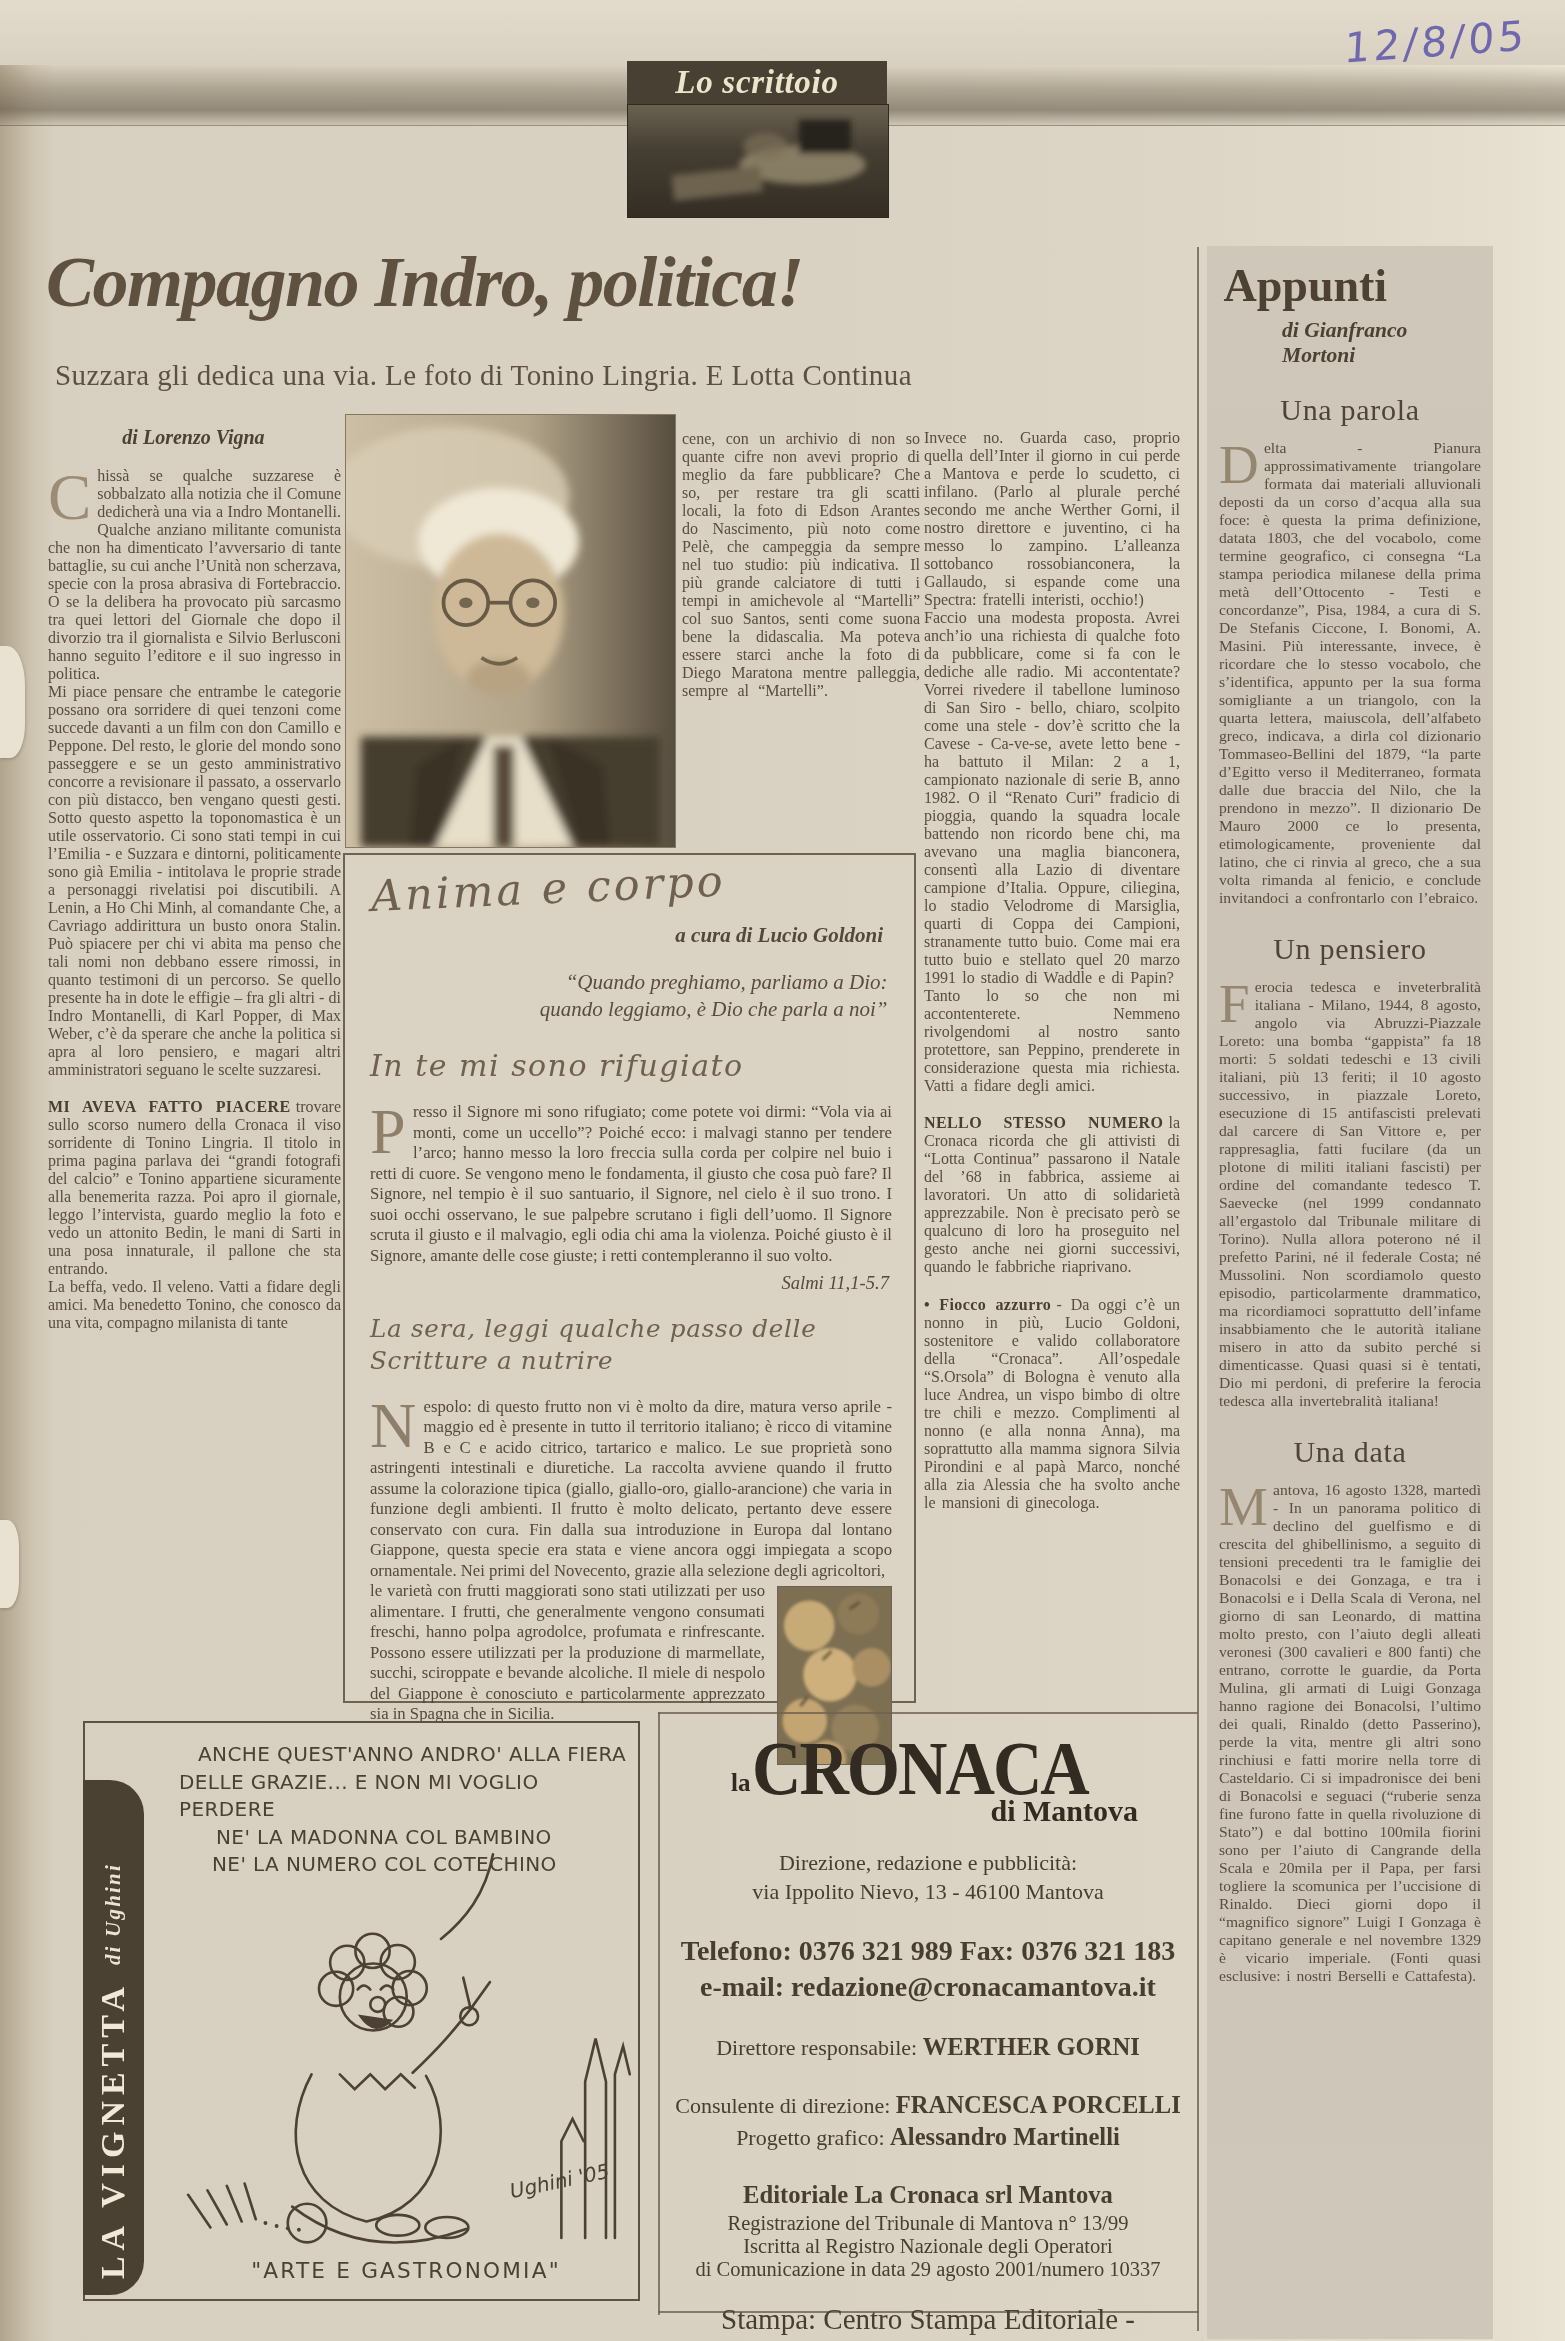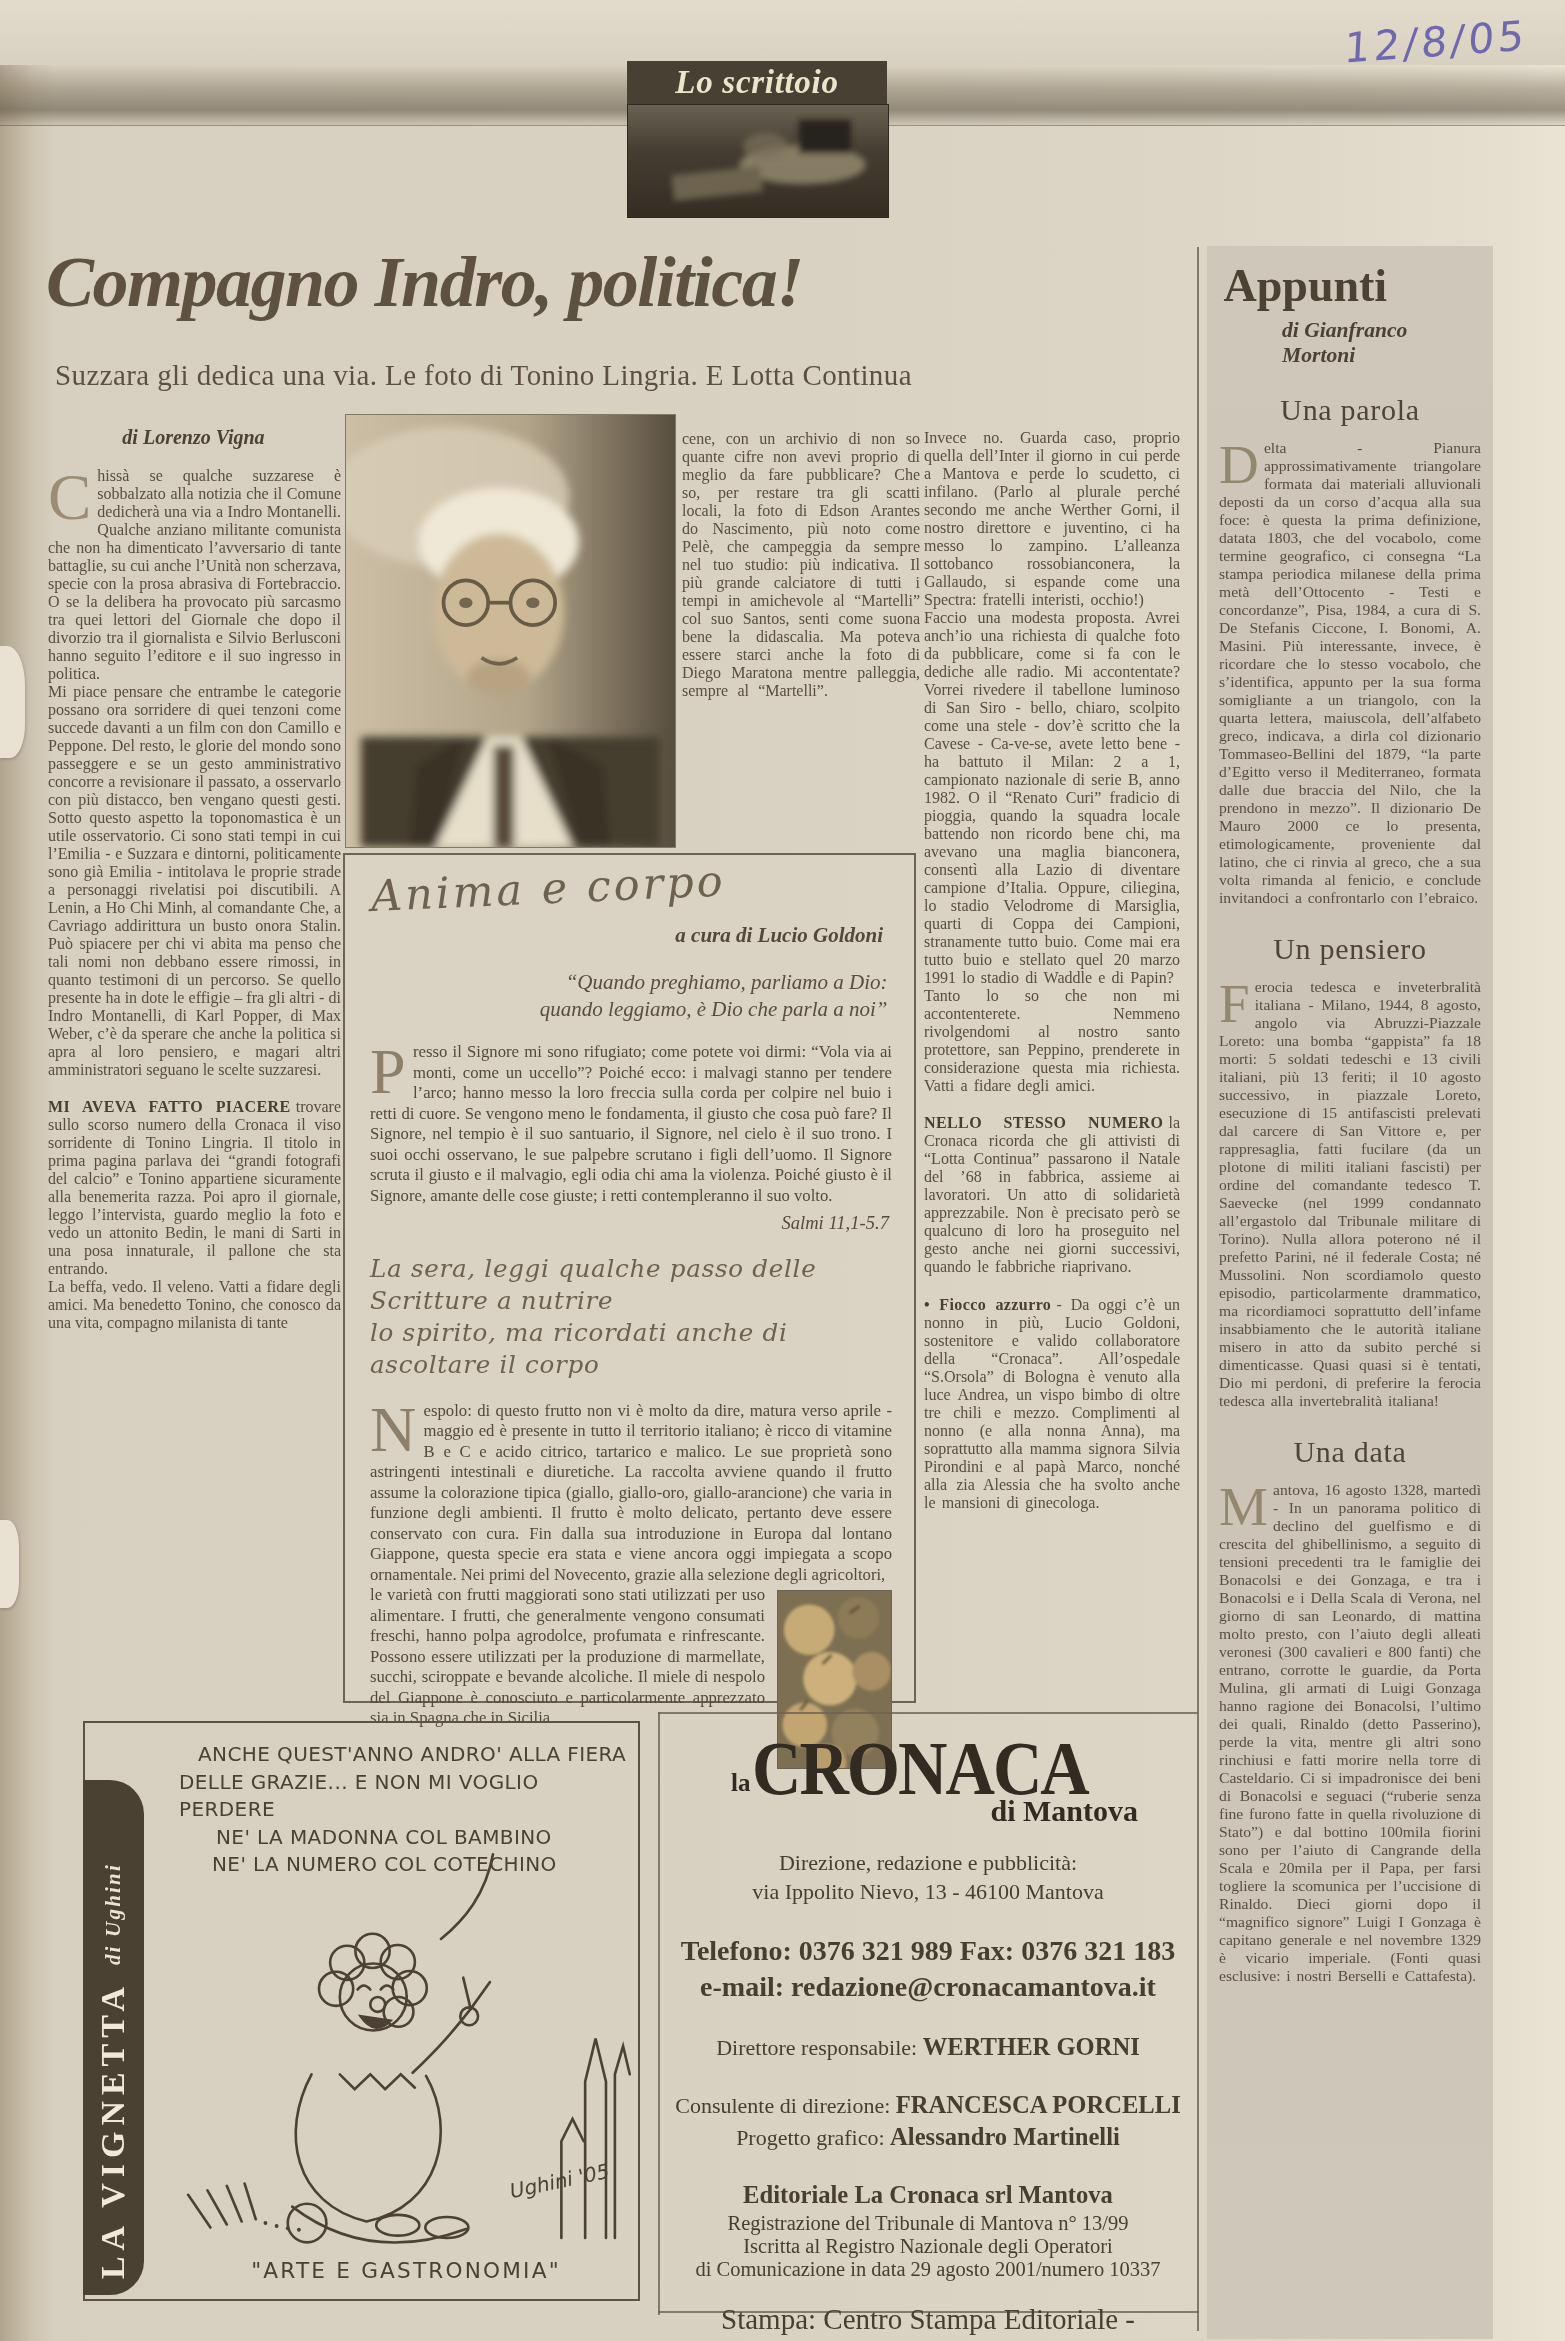--- a/index.html
+++ b/index.html
@@ -190,25 +190,25 @@
     <p class="para gap"><span class="lead">• Fiocco azzurro</span><span>- Da oggi c’è un nonno in più, Lucio Goldoni, sostenitore e valido collaboratore della “Cronaca”. All’ospedale “S.Orsola” di Bologna è venuto alla luce Andrea, un vispo bimbo di oltre tre chili e mezzo. Complimenti al nonno (e alla nonna Anna), ma soprattutto alla mamma signora Silvia Pirondini e al papà Marco, nonché alla zia Alessia che ha svolto anche le mansioni di ginecologa.</span></p>
   </div>
 
   <div class="abs anima">
     <div class="an-title">Anima e corpo</div>
     <div class="an-cur">a cura di Lucio Goldoni</div>
     <div class="an-quote">
       <div>“Quando preghiamo, parliamo a Dio:</div>
       <div>quando leggiamo, è Dio che parla a noi”</div>
     </div>
+    <div class="an-sub">In te mi sono rifugiato</div>
     <p class="an-body para"><span class="an-drop">P</span><span>resso il Signore mi sono rifugiato; come potete voi dirmi: “Vola via ai monti, come un uccello”? Poiché ecco: i malvagi stanno per tendere l’arco; hanno messo la loro freccia sulla corda per colpire nel buio i retti di cuore. Se vengono meno le fondamenta, il giusto che cosa può fare? Il Signore, nel tempio è il suo santuario, il Signore, nel cielo è il suo trono. I suoi occhi osservano, le sue palpebre scrutano i figli dell’uomo. Il Signore scruta il giusto e il malvagio, egli odia chi ama la violenza. Poiché giusto è il Signore, amante delle cose giuste; i retti contempleranno il suo volto.</span></p>
     <div class="an-ref">Salmi 11,1-5.7</div>
     <div class="an-script">
       <div>La sera, leggi qualche passo delle Scritture a nutrire</div>
-      <div>lo spirito, ma ricordati anche di ascoltare il corpo</div>
     </div>
     <p class="an-body para"><span class="an-drop">N</span><span>espolo: di questo frutto non vi è molto da dire, matura verso aprile - maggio ed è presente in tutto il territorio italiano; è ricco di vitamine B e C e acido citrico, tartarico e malico. Le sue proprietà sono astringenti intestinali e diuretiche. La raccolta avviene quando il frutto assume la colorazione tipica (giallo, giallo-oro, giallo-arancione) che varia in funzione degli ambienti. Il frutto è molto delicato, pertanto deve essere conservato con cura. Fin dalla sua introduzione in Europa dal lontano Giappone, questa specie era stata e viene ancora oggi impiegata a scopo ornamentale. Nei primi del Novecento, grazie alla selezione degli agricoltori,</span></p>
     <div class="an-body para" style="margin-top:0;">
       <span class="nespole">
         <svg width="100%" height="100%" viewBox="0 0 152 238" preserveAspectRatio="none">
           <defs>
               <filter id="nb">
                 <feGaussianBlur stdDeviation="2.5"></feGaussianBlur>
               </filter>
             </defs>

